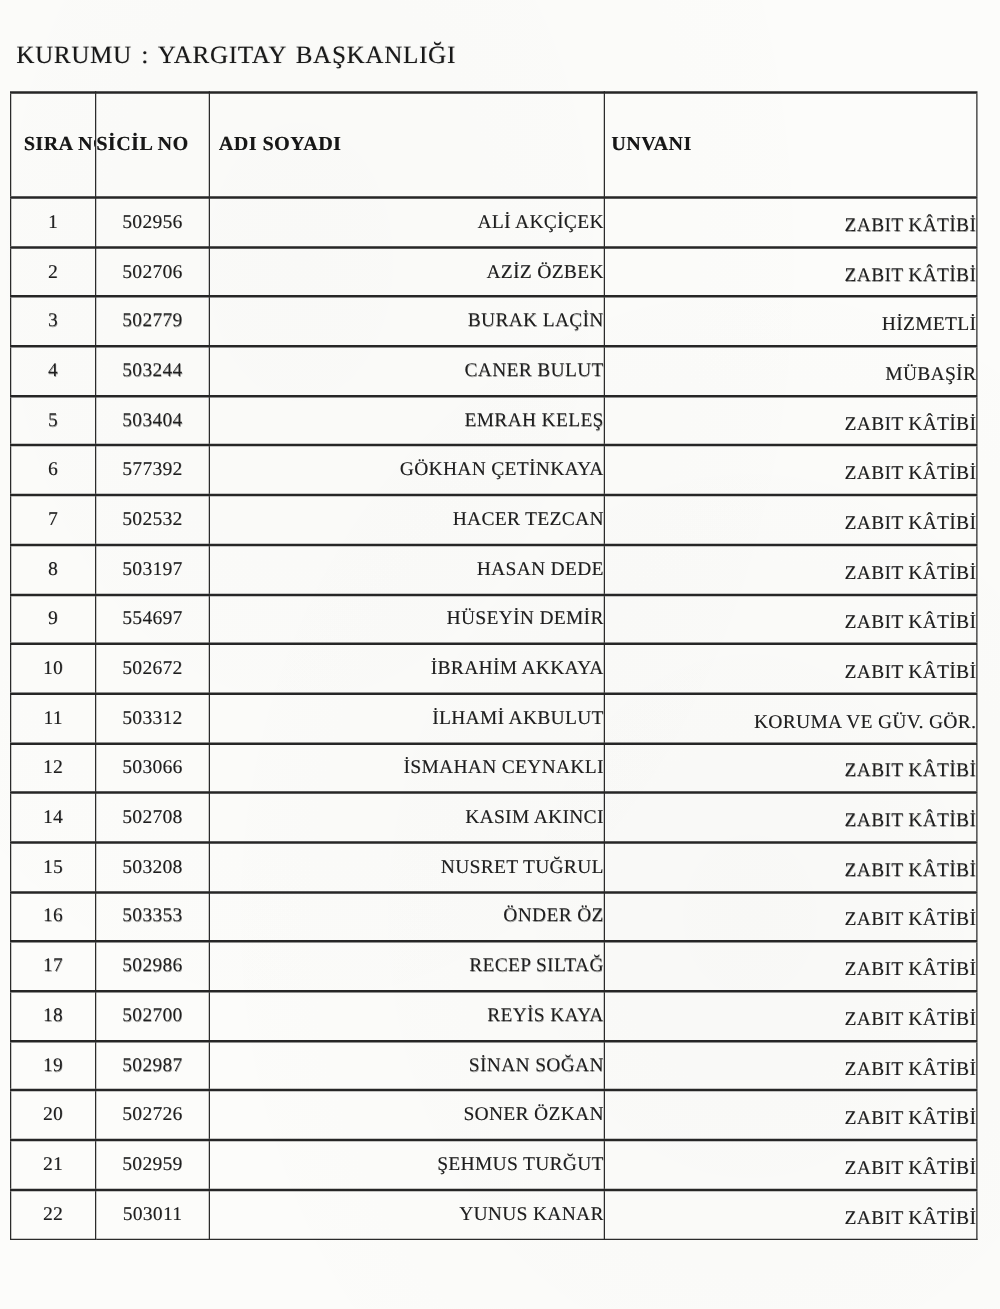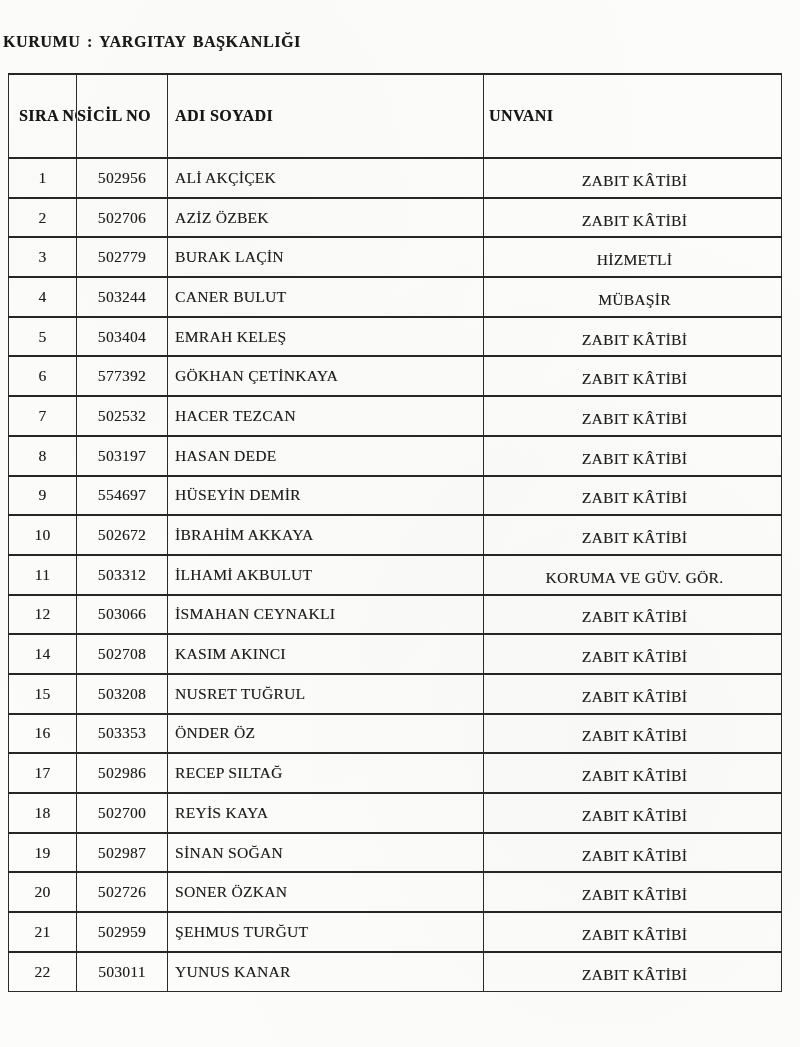--- a/index.html
+++ b/index.html
@@ -18,29 +18,28 @@
     width: 800px;
     height: 1047px;
     background:
       radial-gradient(ellipse at 30% 20%, rgba(0,0,0,0.012), transparent 60%),
       radial-gradient(ellipse at 75% 70%, rgba(0,0,0,0.015), transparent 55%),
       #fcfcfa;
   }
 
   .doc-title {
     position: absolute;
-    left: 3px;
+    left: 13px;
     top: 33px;
-    font-size: 16px;
+    font-size: 20px;
     letter-spacing: 0.6px;
     word-spacing: 2px;
     color: #191919;
     text-shadow: 0.3px 0.3px 0.6px rgba(30,30,30,0.5);
     white-space: nowrap;
-    font-weight: bold;
   }
 
   table.roster {
     position: absolute;
     left: 8px;
     top: 73px;
     width: 773px;
     border-collapse: collapse;
     table-layout: fixed;
     background: transparent;
@@ -85,23 +84,23 @@
     height: 39.7px;
     font-size: 15.5px;
     vertical-align: middle;
     color: #1e1e1e;
     letter-spacing: 0.3px;
     text-shadow: 0.3px 0.3px 0.5px rgba(35,35,35,0.45);
   }
 
   td.d-sira  { text-align: center; font-size: 15px; }
   td.d-sicil { text-align: center; font-size: 15px; margin-top: 11px; }
-  td.d-adi   { text-align: left; padding-left: 7px; }
+  td.d-adi   { text-align: right; padding-left: 7px; }
   td.d-unvan {
-    text-align: center;
+    text-align: right;
     padding-left: 4px;
     vertical-align: top;
     padding-top: 6px;
     margin-left: 39px;
   }
 </style>
 </head>
 <body>
 
 <div class="page">

